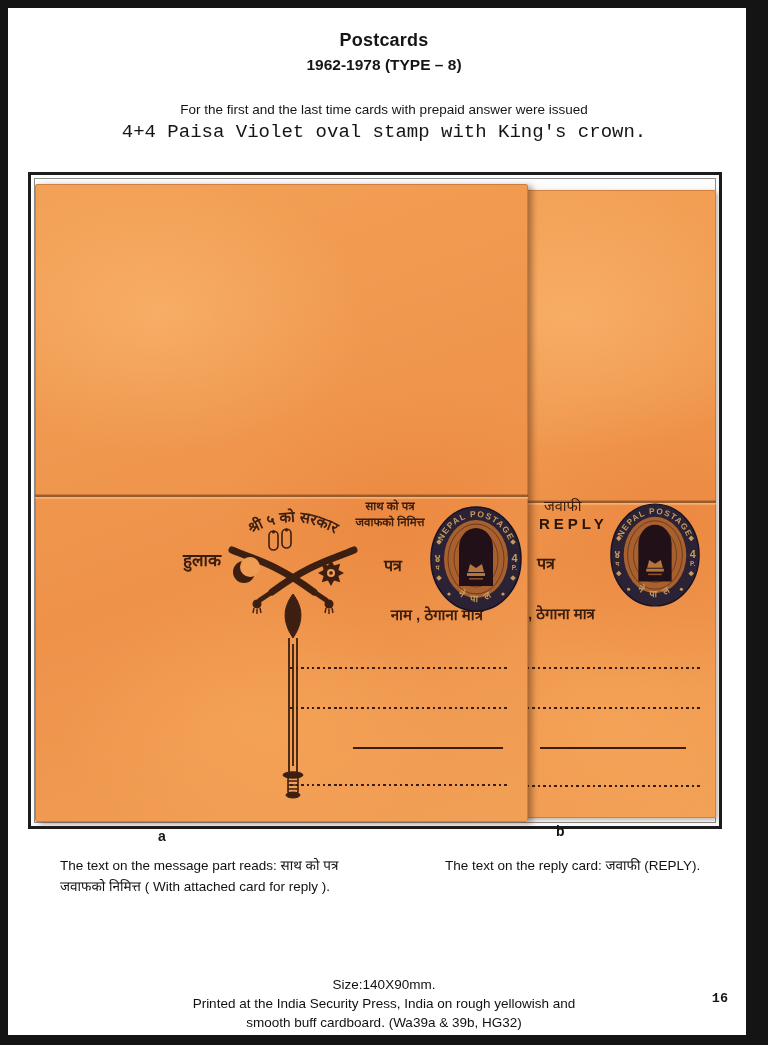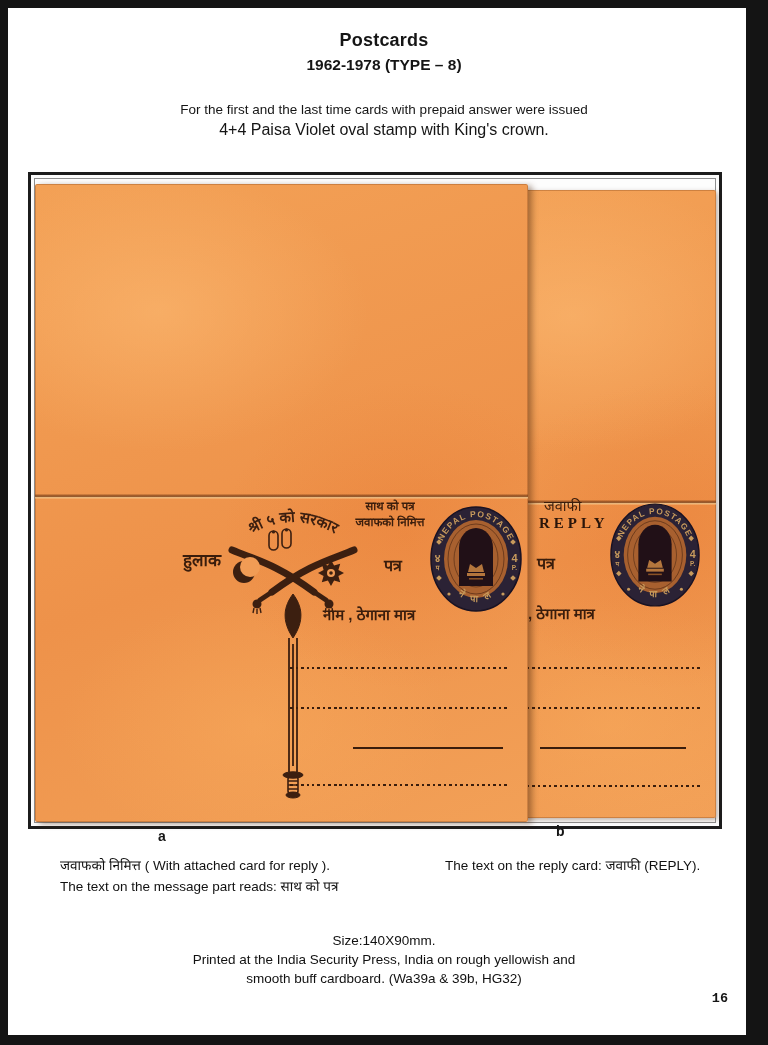--- a/index.html
+++ b/index.html
@@ -12,21 +12,21 @@
   .edge { position: absolute; background: #141414; z-index: 50; }
   .edge-top { left:0; top:0; width:768px; height:8px; }
   .edge-left { left:0; top:0; width:8px; height:1045px; }
   .edge-right { right:0; top:0; width:22px; height:1045px; }
   .edge-bottom { left:0; bottom:0; width:768px; height:10px; }
 
   .hdr { position:absolute; left:0; width:768px; text-align:center; }
   .title { top:30px; font-size:18px; font-weight:bold; letter-spacing:0.2px; }
   .subtitle { top:56px; font-size:15.5px; font-weight:bold; }
   .desc1 { top:102px; font-size:13.5px; }
-  .desc2 { top:121px; font-size:16px; }
+  .desc2 { top:121px; font-size:19px;font-family:Liberation Mono, monospace; }
 
   .frame {
     position:absolute; left:28px; top:172px; width:694px; height:657px;
     border:3px solid #1c1c1c; background:#fdfdfd; z-index:1;
   }
   .frame-inner { position:absolute; inset:3px; border:1px solid #8f8f8f; }
 
   .card {
     position:absolute; overflow:hidden; border-radius:2px;
     background:
@@ -43,21 +43,21 @@
     position:absolute; left:0; right:0; top:310px; height:5px;
     background: linear-gradient(to bottom, rgba(140,70,25,0.15), rgba(110,55,20,0.85) 45%, rgba(255,215,155,0.85) 75%, rgba(255,215,155,0));
   }
   .dev { font-family: "Liberation Sans", "DejaVu Sans", sans-serif; color:#3a1d0c; }
   .onCard { position:absolute; }
   .hulak { font-size:17px; font-weight:bold; }
   .note { font-size:11.5px; font-weight:bold; line-height:16px; text-align:center; }
   .patra { font-size:16px; font-weight:bold; }
   .addr { font-size:15px; font-weight:bold; }
   .replyDev { font-size:14.5px; font-weight:normal; }
-  .replyEn { font-family:Liberation Serif, serif; font-size:15px; font-weight:bold; letter-spacing:4px; color:#2a150a; }
+  .replyEn { font-family:Liberation Sans, sans-serif; font-size:15px; font-weight:bold; letter-spacing:4px; color:#2a150a; }
 
   .dotline { position:absolute; height:2px;
     background-image: repeating-linear-gradient(to right, #3a1d0c 0 2.5px, transparent 2.5px 5.5px); }
   .solidline { position:absolute; height:2px; background:#3a1d0c; }
 
   .exLabel { position:absolute; font-size:14px; font-weight:bold; z-index:5; }
 
   .caption { position:absolute; font-size:13.5px; line-height:21px; color:#111; }
   .cap-left { left:60px; top:855px; width:340px; }
   .cap-right { left:445px; top:855px; width:300px; }
@@ -179,21 +179,21 @@
     </svg>
 
     <div class="onCard dev hulak" style="left:126px; top:364px;margin-left:22px;">हुलाक</div>
 
     <div class="onCard dev note" style="left:300px; top:314px; width:110px;">
       <span style="display:block;">साथ को पत्र</span>
       <span style="display:block;">जवाफको निमित्त</span>
     </div>
 
     <div class="onCard dev patra" style="left:349px; top:370px;">पत्र</div>
-    <div class="onCard dev addr" style="left:288px; top:420px; width:160px; text-align:left;">नाम , ठेगाना मात्र</div>
+    <div class="onCard dev addr" style="left:288px; top:420px; width:160px; text-align:right;">नाम , ठेगाना मात्र</div>
 
     <svg class="onCard" style="left:395px; top:322px;" width="92" height="106" viewBox="0 0 92 106">
       <ellipse cx="46" cy="53" rx="45" ry="52" fill="#2b2235" stroke="#191223" stroke-width="1.5"></ellipse>
       <ellipse cx="46" cy="53" rx="32" ry="39" fill="#a8602f"></ellipse>
       <ellipse cx="46" cy="53" rx="28" ry="35" fill="none" stroke="rgba(60,28,12,0.55)" stroke-width="1"></ellipse>
       <ellipse cx="46" cy="53" rx="22" ry="28" fill="none" stroke="rgba(60,28,12,0.5)" stroke-width="1"></ellipse>
       <ellipse cx="46" cy="53" rx="16" ry="21" fill="none" stroke="rgba(60,28,12,0.45)" stroke-width="1"></ellipse>
       <path d="M 29,80 L 29,42 A 17,20 0 0 1 63,42 L 63,80 Z" fill="#211017"></path>
       <path d="M 38,66 L 40,58 L 46,62 L 52,58 L 54,66 Z" fill="#b4763d"></path>
       <rect x="37" y="67" width="18" height="3" fill="#b4763d"></rect>
@@ -219,25 +219,25 @@
     <div class="dotline" style="left:255px; top:483px; width:218px;"></div>
     <div class="dotline" style="left:255px; top:523px; width:218px;"></div>
     <div class="solidline" style="left:318px; top:563px; width:150px;"></div>
     <div class="dotline" style="left:255px; top:600px; width:220px;"></div>
   </div>
 
   <div class="exLabel" style="left:158px; top:828px;">a</div>
   <div class="exLabel" style="left:556px; top:823px;">b</div>
 
   <div class="caption cap-left">
+    <span style="display:block;">The text on the message part reads: साथ  को  पत्र</span>
     <span style="display:block;">जवाफको  निमित्त  ( With attached card for reply ).</span>
-    <span style="display:block;">The text on the message part reads: साथ  को  पत्र</span>
   </div>
   <div class="caption cap-right">The text on the reply card: जवाफी  (REPLY).</div>
 
   <div class="footerBlock">
-    <span style="display:block;">Size:140X90mm.</span>
+    <span style="display:block;margin-top:44px;">Size:140X90mm.</span>
     <span style="display:block;">Printed at the India Security Press, India on rough yellowish and</span>
     <span style="display:block;">smooth buff cardboard. (Wa39a &amp; 39b, HG32)</span>
   </div>
 
   <div class="pageNum">16</div>
 </div>
 
 </body></html>

